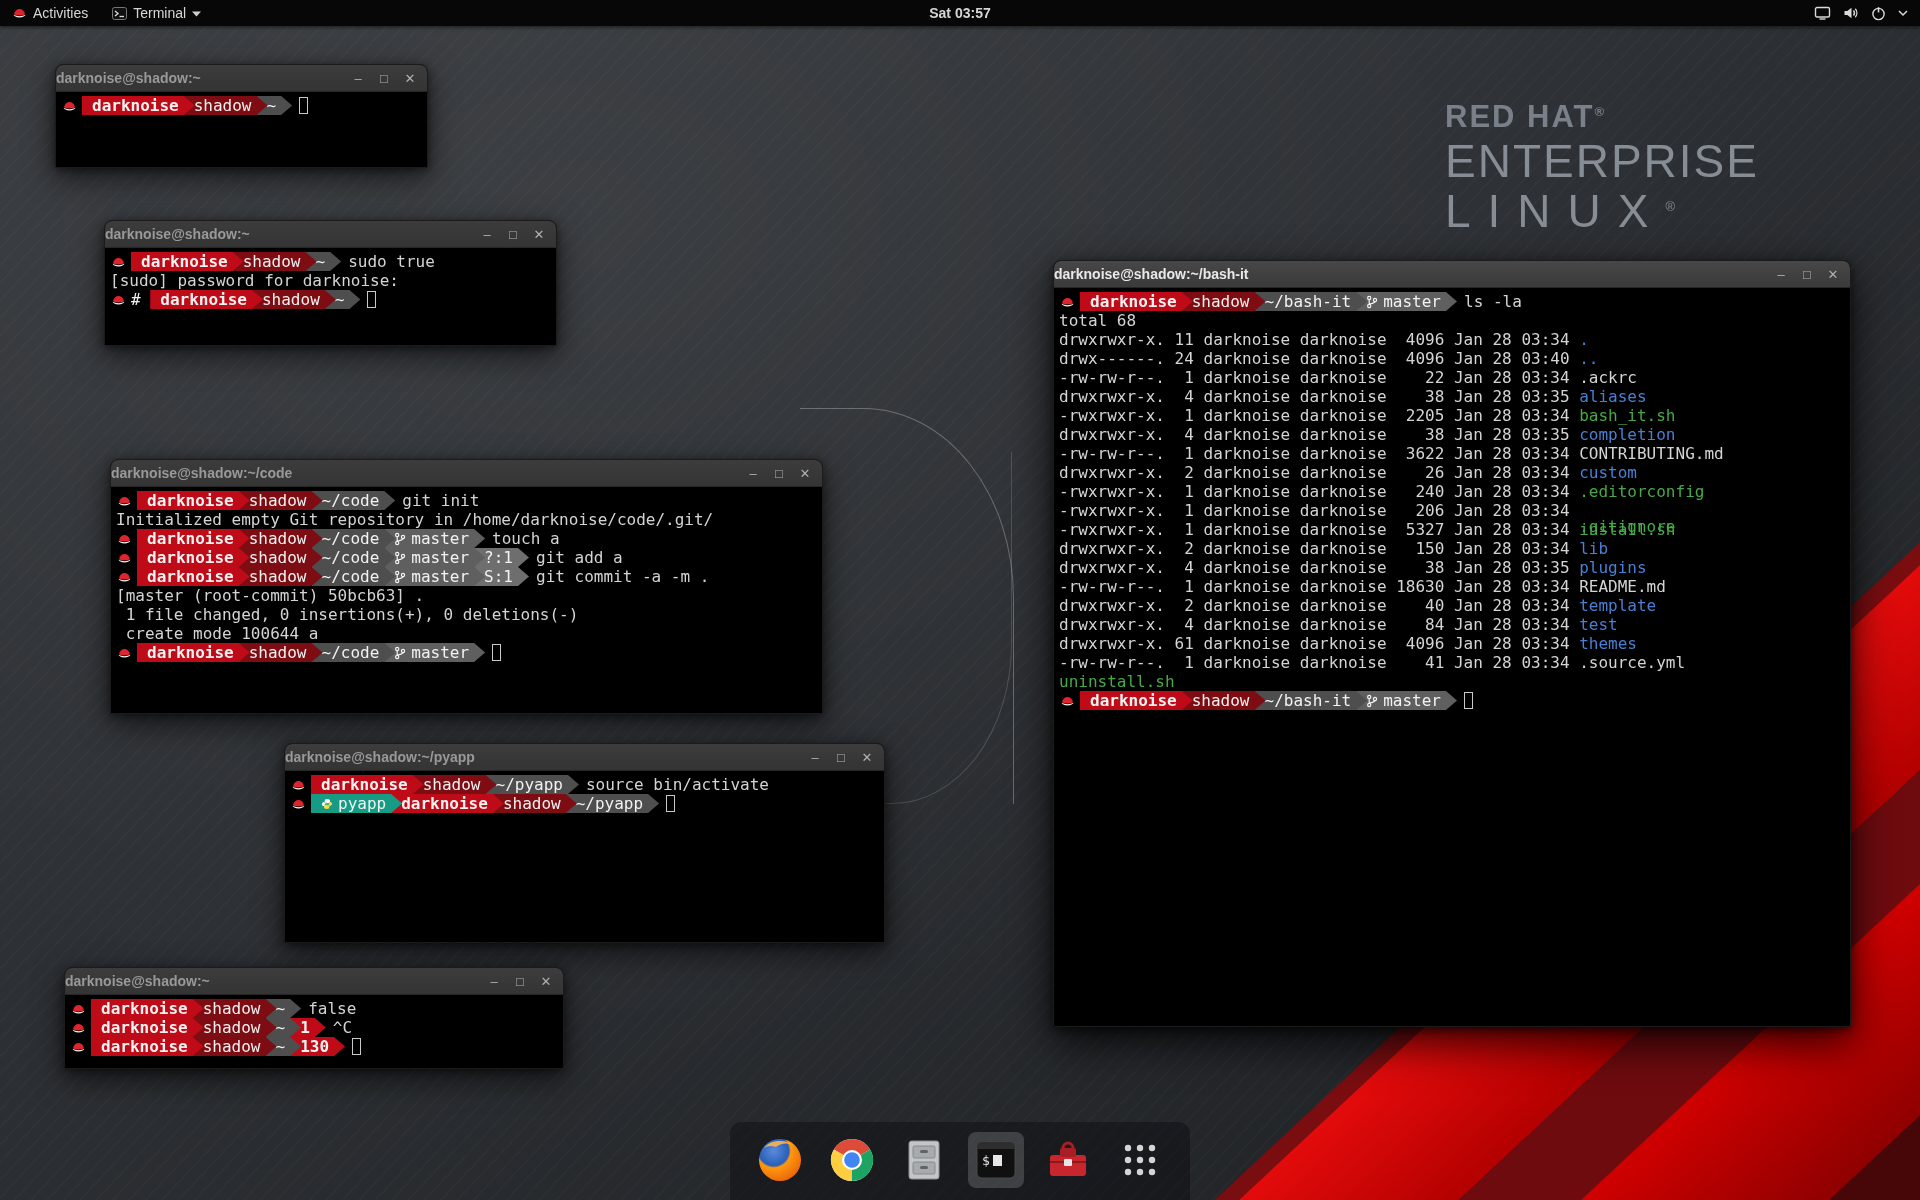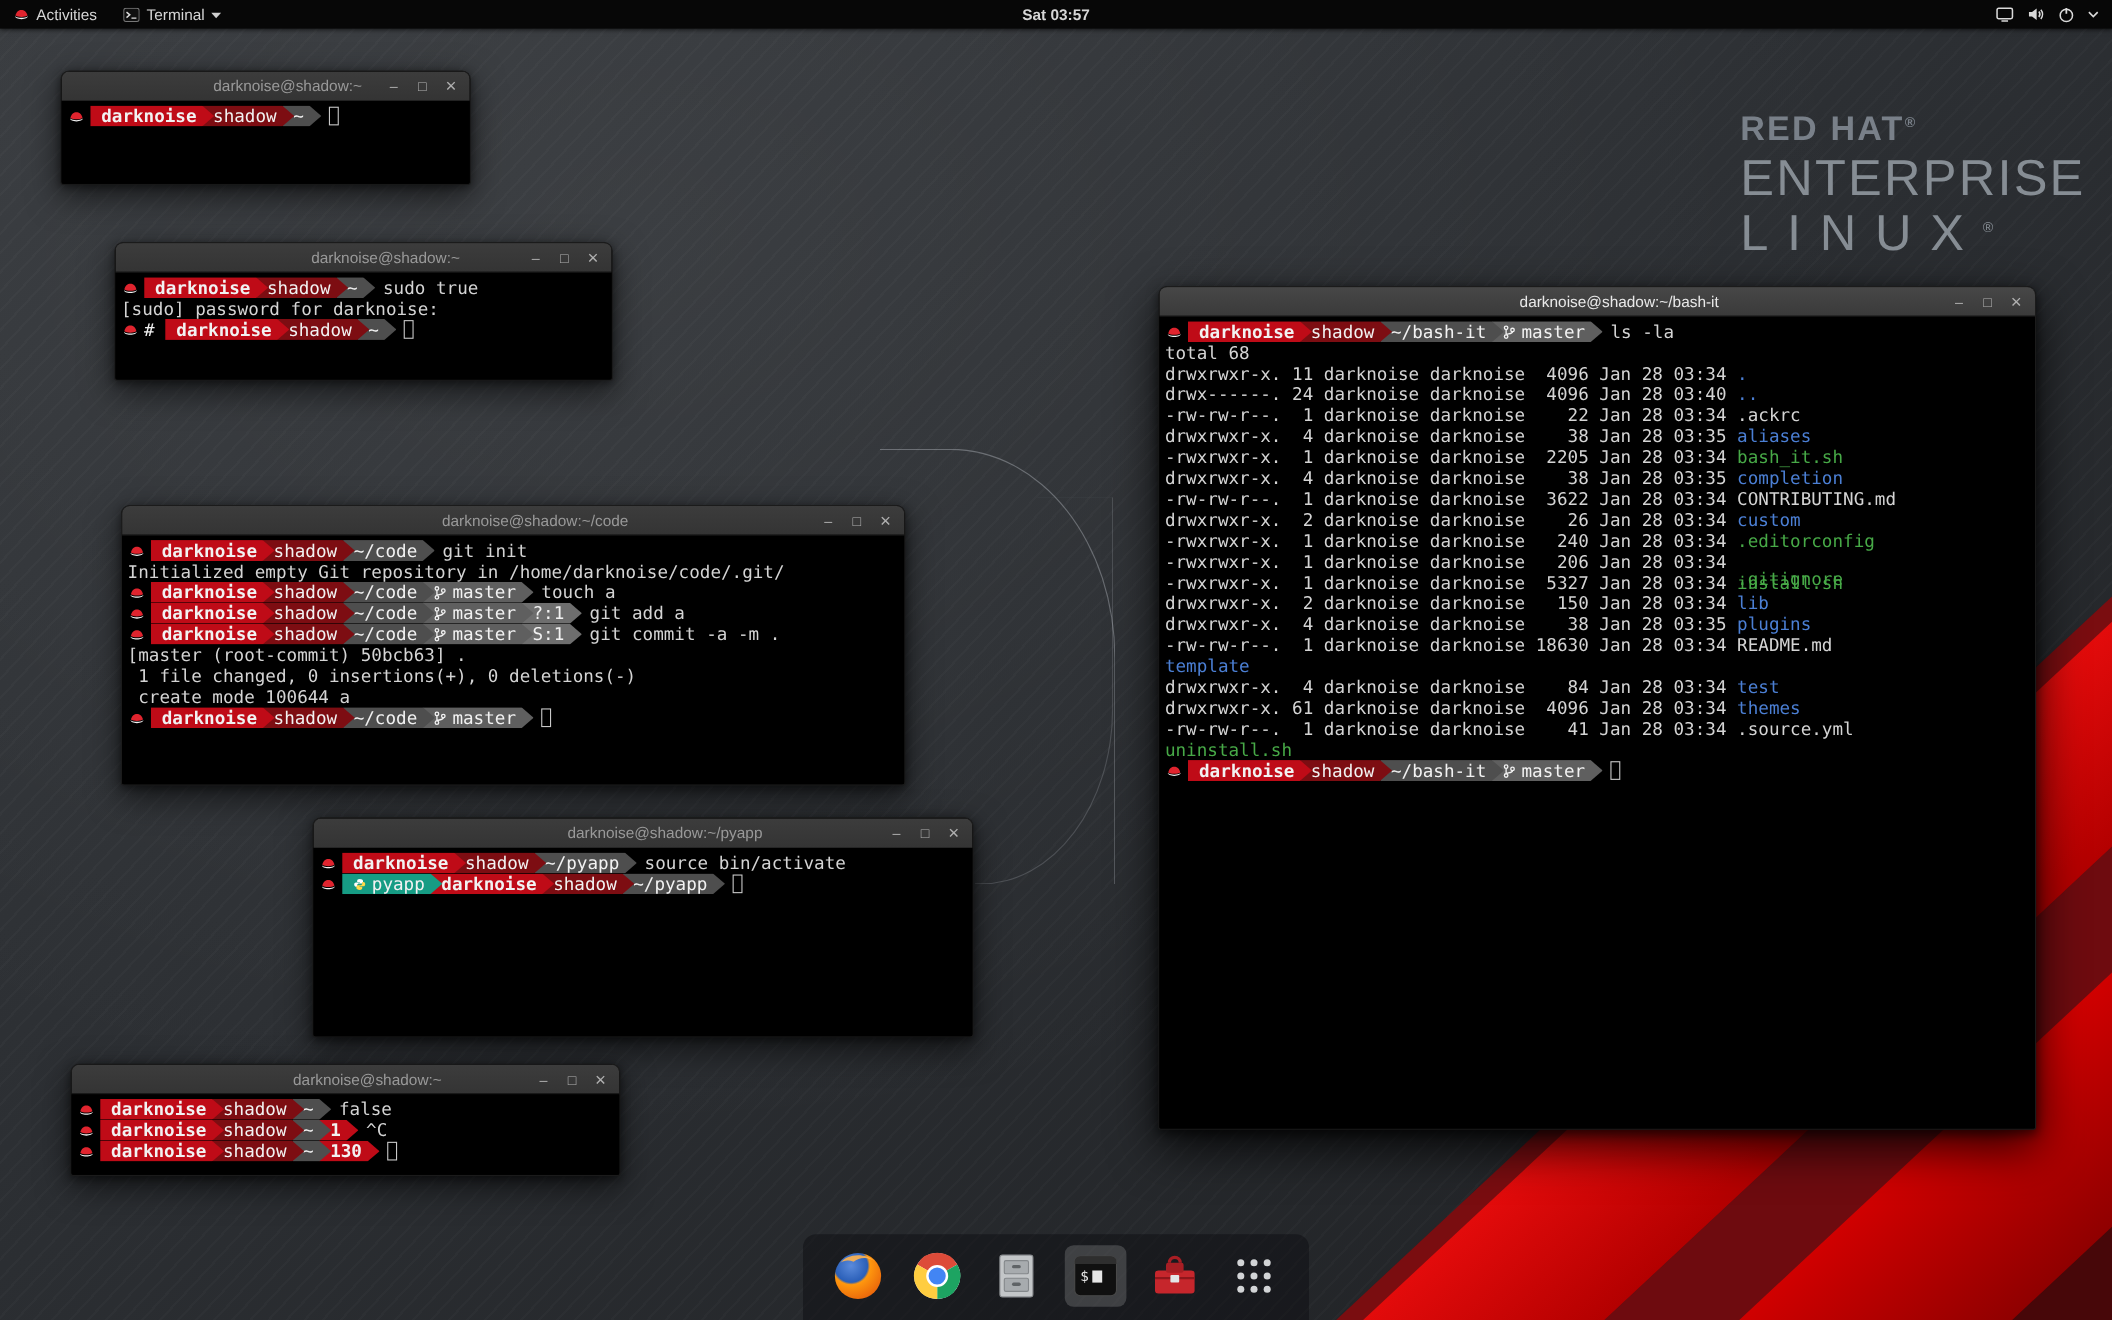--- a/index.html
+++ b/index.html
@@ -21,21 +21,21 @@
     box-shadow:0 1px 4px rgba(0,0,0,0.6);
   }
   .tb-left { display:flex; align-items:flex-start; height:100%; }
   .tb-item { display:flex; align-items:center; gap:6px; padding:0 12px; height:100%; cursor:default; }
   .tb-clock { position:absolute; left:0; right:0; text-align:center; font-weight:bold; pointer-events:none; }
   .tb-clock span { pointer-events:auto; }
   .tb-right { margin-left:auto; display:flex; align-items:center; gap:12px; padding:0 12px; height:100%; }
   .status-ic { display:inline-flex; align-items:center; }
 
   
-  .branding { position:absolute; left:1582px; top:100px; z-index:1; line-height:1.08; }
+  .branding { position:absolute; left:1445px; top:100px; z-index:1; line-height:1.08; }
   .rh1 { font-size:31px; font-weight:bold; letter-spacing:2px; color:#798089; }
   .rh2 { font-size:46px; letter-spacing:2px; color:#868d94; margin-top:4px; }
   .rh3 { font-size:46px; letter-spacing:17px; color:#868d94; }
   .branding sup { font-size:13px; vertical-align:super; }
 
   
   .trace1 { position:absolute; left:800px; top:408px; width:214px; height:396px; z-index:1;
     border-top:1.5px solid rgba(175,180,186,0.45); border-right:1.5px solid rgba(175,180,186,0.45);
     border-top-right-radius:150px 190px; }
   .trace2 { position:absolute; left:886px; top:452px; width:126px; height:352px; z-index:1;
@@ -53,22 +53,22 @@
 
   
   #windows-layer { position:absolute; inset:0; z-index:10; }
   .window { position:absolute; background:#000; border:1px solid #1b1b1b;
     border-radius:8px 8px 2px 2px;
     box-shadow:0 10px 30px rgba(0,0,0,0.6), 0 2px 8px rgba(0,0,0,0.45); }
   .window.focused { box-shadow:0 16px 44px rgba(0,0,0,0.8), 0 3px 10px rgba(0,0,0,0.55); }
   .titlebar { height:27px; background:linear-gradient(#3c3c3c,#343434); border-bottom:1px solid #262626;
     border-radius:7px 7px 0 0; position:relative; }
   .focused .titlebar { background:linear-gradient(#474747,#3a3a3a); }
-  .title { position:absolute; left:0; right:0; top:0; line-height:27px; text-align:center;
-    font-size:14px; font-weight:normal; color:#999;padding-left:40px; }
+  .title { position:absolute; left:0; right:0; top:0; line-height:27px; text-align:left;
+    font-size:14px; font-weight:bold; color:#999; }
   .focused .title { color:#e9e9e9; }
   .wbtns { position:absolute; right:10px; top:0; height:27px; display:flex; align-items:center; gap:12px; }
   .wbtn { color:#b0b0b0; font-size:13px; width:14px; text-align:center; line-height:14px; cursor:default; }
 
   .term { position:absolute; left:0; right:0; top:27px; bottom:0; background:#000;
     border-radius:0 0 2px 2px; padding:4px 0 0 5px; overflow:hidden;
     font-family:"DejaVu Sans Mono", monospace; font-size:16px; color:#d4d4d4; }
   .line { height:19px; display:flex; align-items:center; white-space:pre; }
   .pl-seg { position:relative; display:inline-flex; align-items:center; height:19px;
     padding:0 16px 0 10px; margin-right:-11px; color:#f2f2f2;
@@ -272,21 +272,21 @@
         <div class="line"><span style="white-space: pre;">-rwxrwxr-x.  1 darknoise darknoise  2205 Jan 28 03:34 </span><span style="white-space: pre; color: rgb(71, 169, 71);">bash_it.sh</span></div>
         <div class="line"><span style="white-space: pre;">drwxrwxr-x.  4 darknoise darknoise    38 Jan 28 03:35 </span><span style="white-space: pre; color: rgb(75, 127, 212);">completion</span></div>
         <div class="line"><span style="white-space: pre;">-rw-rw-r--.  1 darknoise darknoise  3622 Jan 28 03:34 </span><span style="white-space: pre;">CONTRIBUTING.md</span></div>
         <div class="line"><span style="white-space: pre;">drwxrwxr-x.  2 darknoise darknoise    26 Jan 28 03:34 </span><span style="white-space: pre; color: rgb(75, 127, 212);">custom</span></div>
         <div class="line"><span style="white-space: pre;">-rwxrwxr-x.  1 darknoise darknoise   240 Jan 28 03:34 </span><span style="white-space: pre; color: rgb(71, 169, 71);">.editorconfig</span></div>
         <div class="line"><span style="white-space: pre;">-rwxrwxr-x.  1 darknoise darknoise   206 Jan 28 03:34 </span><span style="white-space: pre; color: rgb(71, 169, 71); margin-top: 32px;">.gitignore</span></div>
         <div class="line"><span style="white-space: pre;">-rwxrwxr-x.  1 darknoise darknoise  5327 Jan 28 03:34 </span><span style="white-space: pre; color: rgb(71, 169, 71);">install.sh</span></div>
         <div class="line"><span style="white-space: pre;">drwxrwxr-x.  2 darknoise darknoise   150 Jan 28 03:34 </span><span style="white-space: pre; color: rgb(75, 127, 212);">lib</span></div>
         <div class="line"><span style="white-space: pre;">drwxrwxr-x.  4 darknoise darknoise    38 Jan 28 03:35 </span><span style="white-space: pre; color: rgb(75, 127, 212);">plugins</span></div>
         <div class="line"><span style="white-space: pre; text-align: center;">-rw-rw-r--.  1 darknoise darknoise 18630 Jan 28 03:34 </span><span style="white-space: pre;">README.md</span></div>
-        <div class="line"><span style="white-space: pre; color: rgb(75, 127, 212);">template</span></div>
+        <div class="line"><span style="white-space: pre;">drwxrwxr-x.  2 darknoise darknoise    40 Jan 28 03:34 </span><span style="white-space: pre; color: rgb(75, 127, 212);">template</span></div>
         <div class="line"><span style="white-space: pre;">drwxrwxr-x.  4 darknoise darknoise    84 Jan 28 03:34 </span><span style="white-space: pre; color: rgb(75, 127, 212);">test</span></div>
         <div class="line"><span style="white-space: pre;">drwxrwxr-x. 61 darknoise darknoise  4096 Jan 28 03:34 </span><span style="white-space: pre; color: rgb(75, 127, 212);">themes</span></div>
         <div class="line"><span style="white-space: pre;">-rw-rw-r--.  1 darknoise darknoise    41 Jan 28 03:34 </span><span style="white-space: pre;">.source.yml</span></div>
         <div class="line"><span style="white-space: pre; color: rgb(71, 169, 71);">uninstall.sh</span></div>
         <div class="line"><span class="picon"><svg width="15" height="14" viewBox="0 0 15 14">
               <path d="M2 8.2C3 4.4 5 3 7.5 3 10 3 12 4.4 13 8.2 10.8 9.8 4.2 9.8 2 8.2Z" fill="#e0242e"></path>
               <path d="M1.6 8.8C4.4 10.7 10.6 10.7 13.4 8.8 13.3 10.1 10.8 11.4 7.5 11.4 4.2 11.4 1.7 10.1 1.6 8.8Z" fill="#f2f2f2"></path>
             </svg></span><span class="pl-seg" style="background: rgb(191, 11, 23); z-index: 39; font-weight: bold;">darknoise</span><span class="pl-seg" style="background: rgb(125, 13, 18); z-index: 38;">shadow</span><span class="pl-seg" style="background: rgb(78, 78, 78); z-index: 37;">~/bash-it</span><span class="pl-seg" style="background: rgb(95, 95, 95); z-index: 36;"><span class="seg-ic"><svg width="12" height="14" viewBox="0 0 12 14" fill="none" stroke="#f2f2f2" stroke-width="1.2">
                 <circle cx="3.2" cy="3" r="1.6"></circle>
                 <circle cx="3.2" cy="11" r="1.6"></circle>

